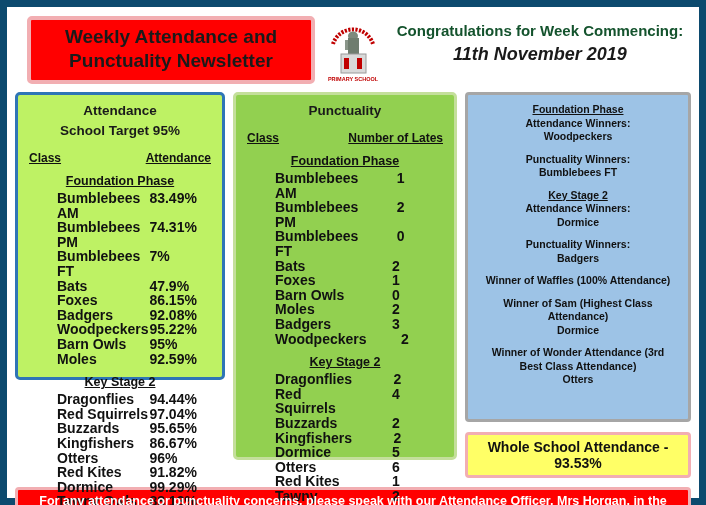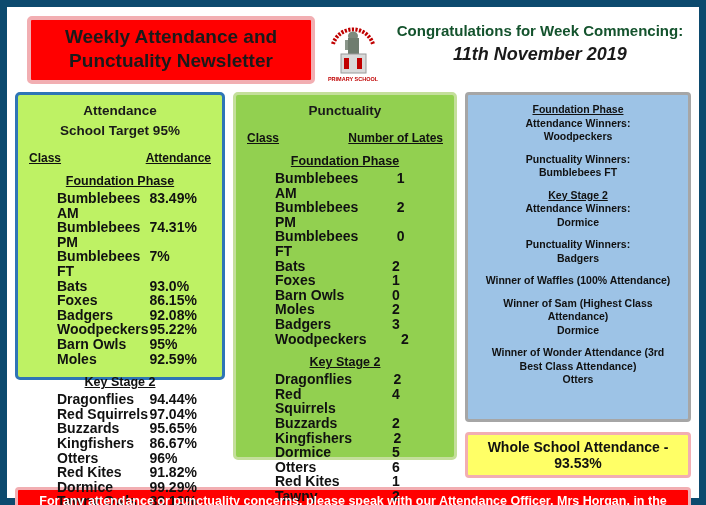--- a/index.html
+++ b/index.html
@@ -98,21 +98,21 @@
           <div class="row">
             <span class="name">Bumblebees PM</span>
             <span class="val">74.31%</span>
           </div>
           <div class="row">
             <span class="name">Bumblebees FT</span>
             <span class="val">7%</span>
           </div>
           <div class="row">
             <span class="name">Bats</span>
-            <span class="val">93.0%</span>
+            <span class="val">47.9%</span>
           </div>
           <div class="row">
             <span class="name">Foxes</span>
             <span class="val">86.15%</span>
           </div>
           <div class="row">
             <span class="name">Badgers</span>
             <span class="val">92.08%</span>
           </div>
           <div class="row">

